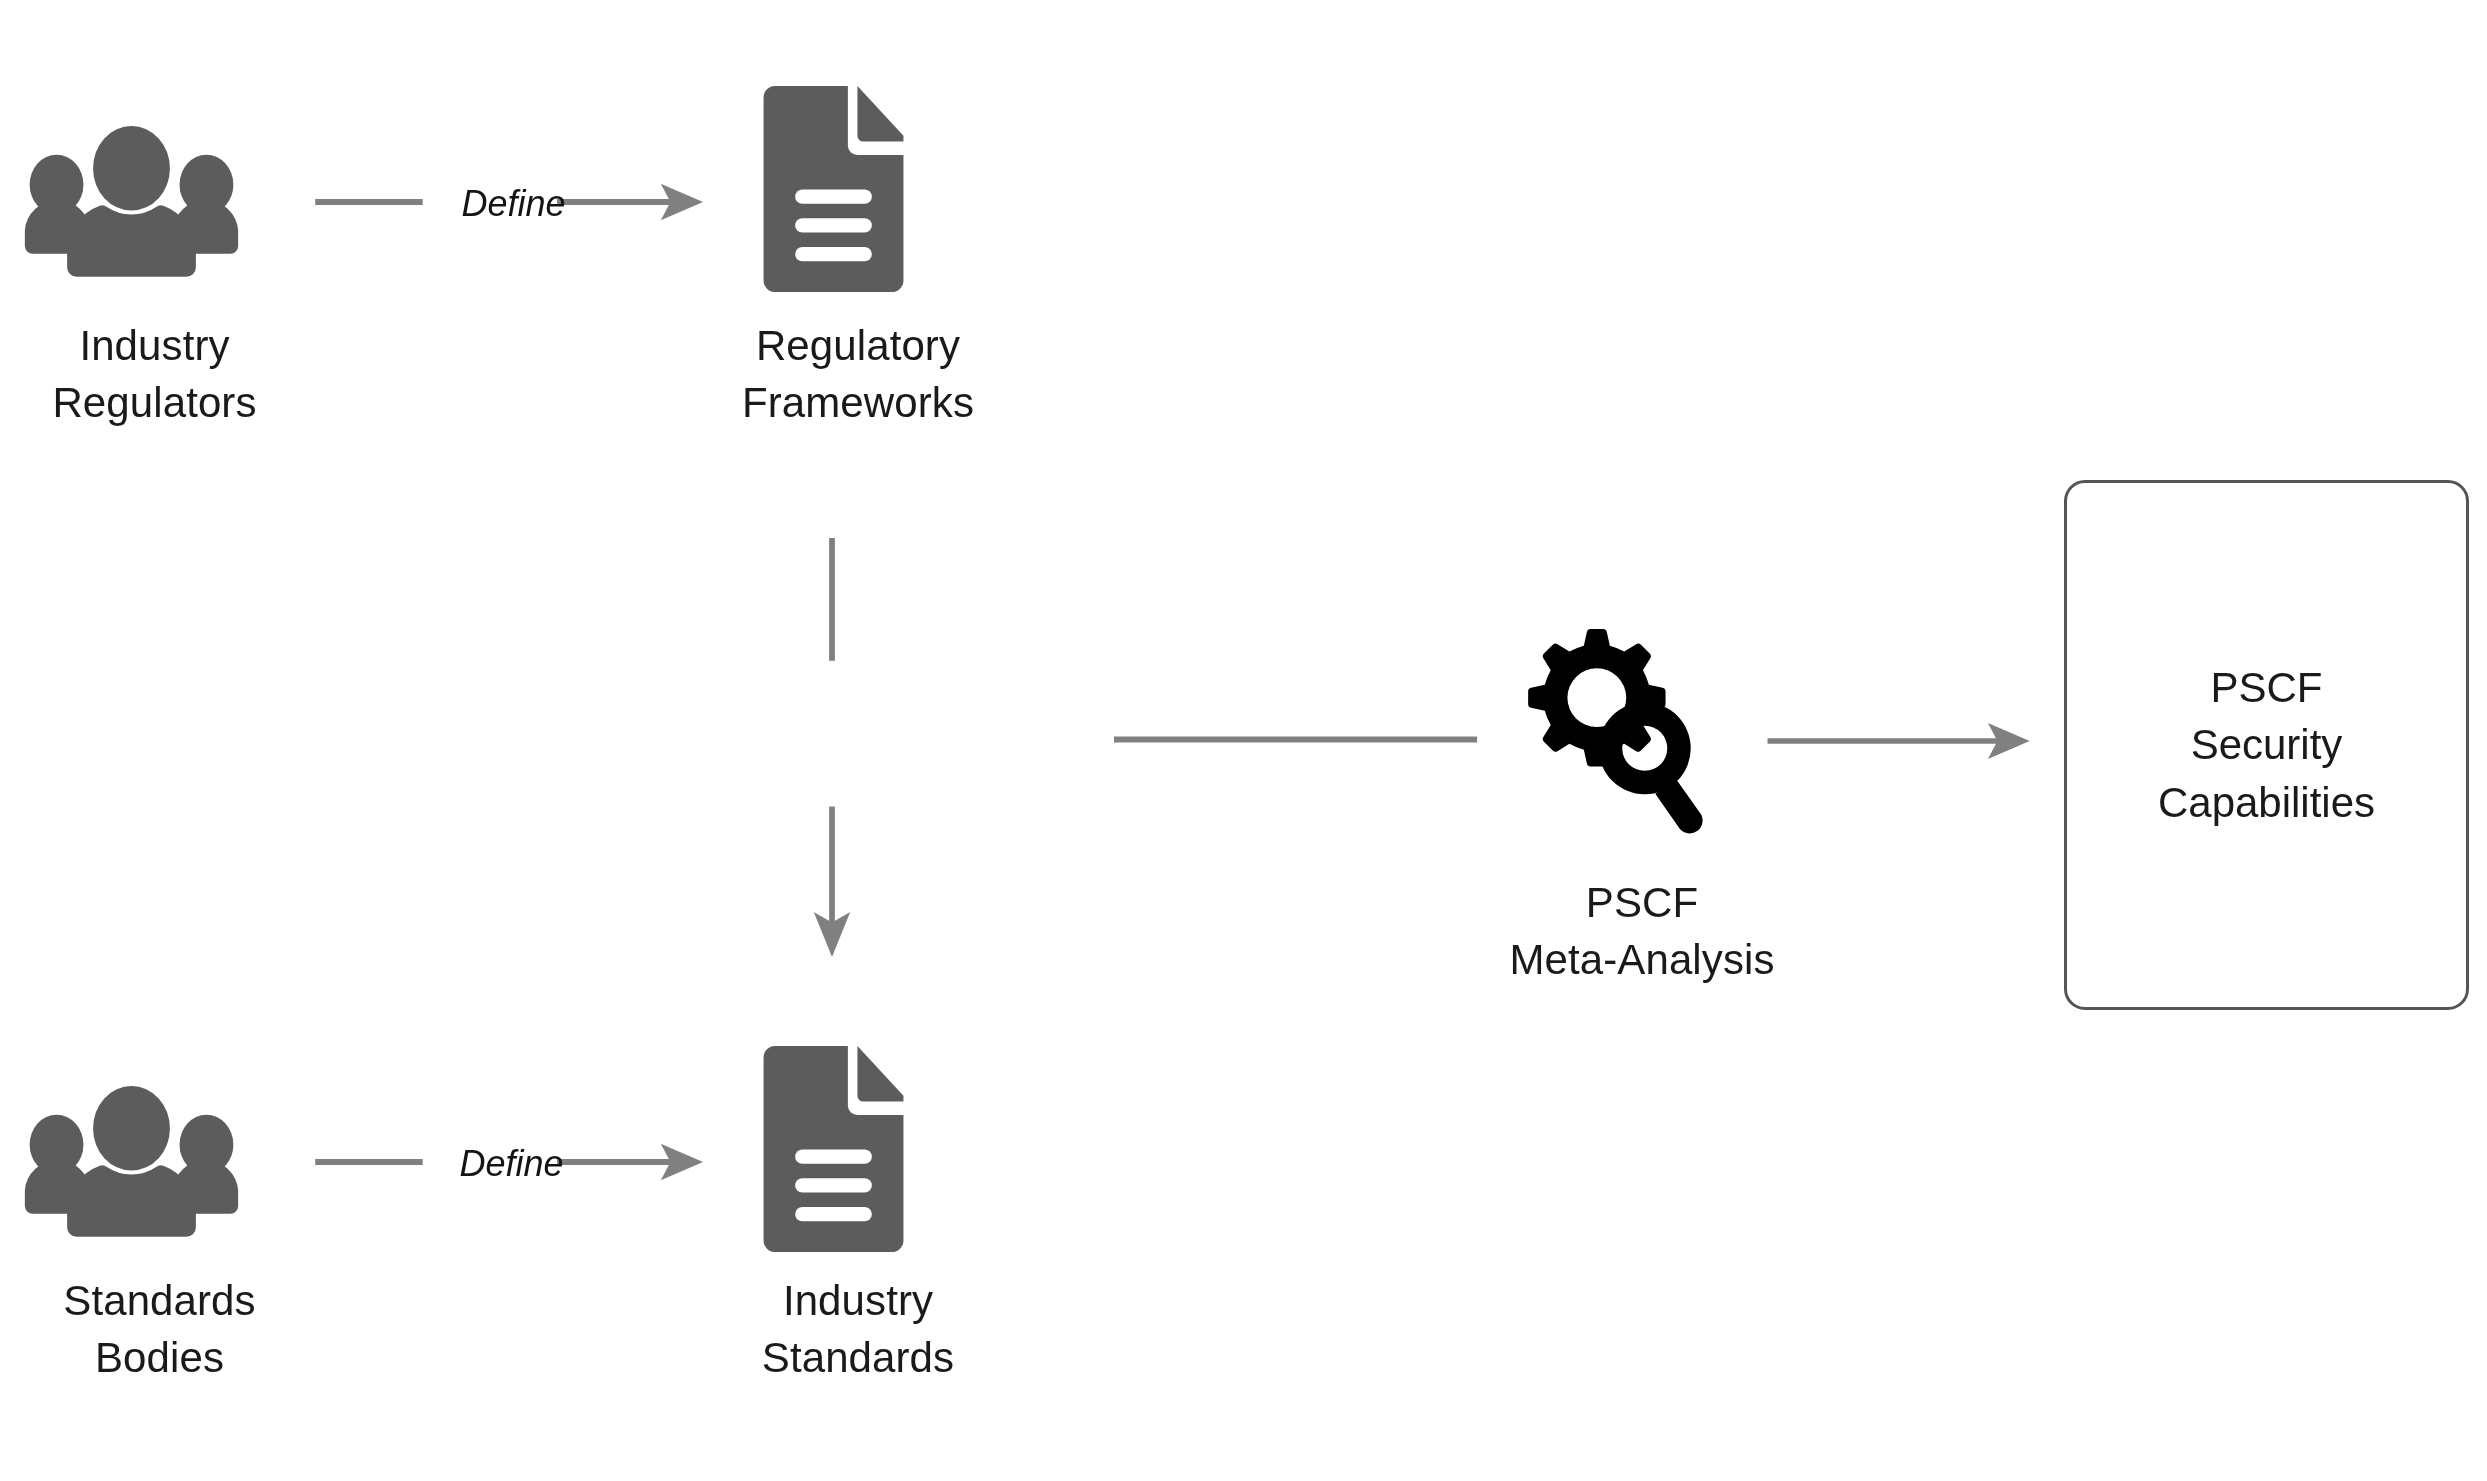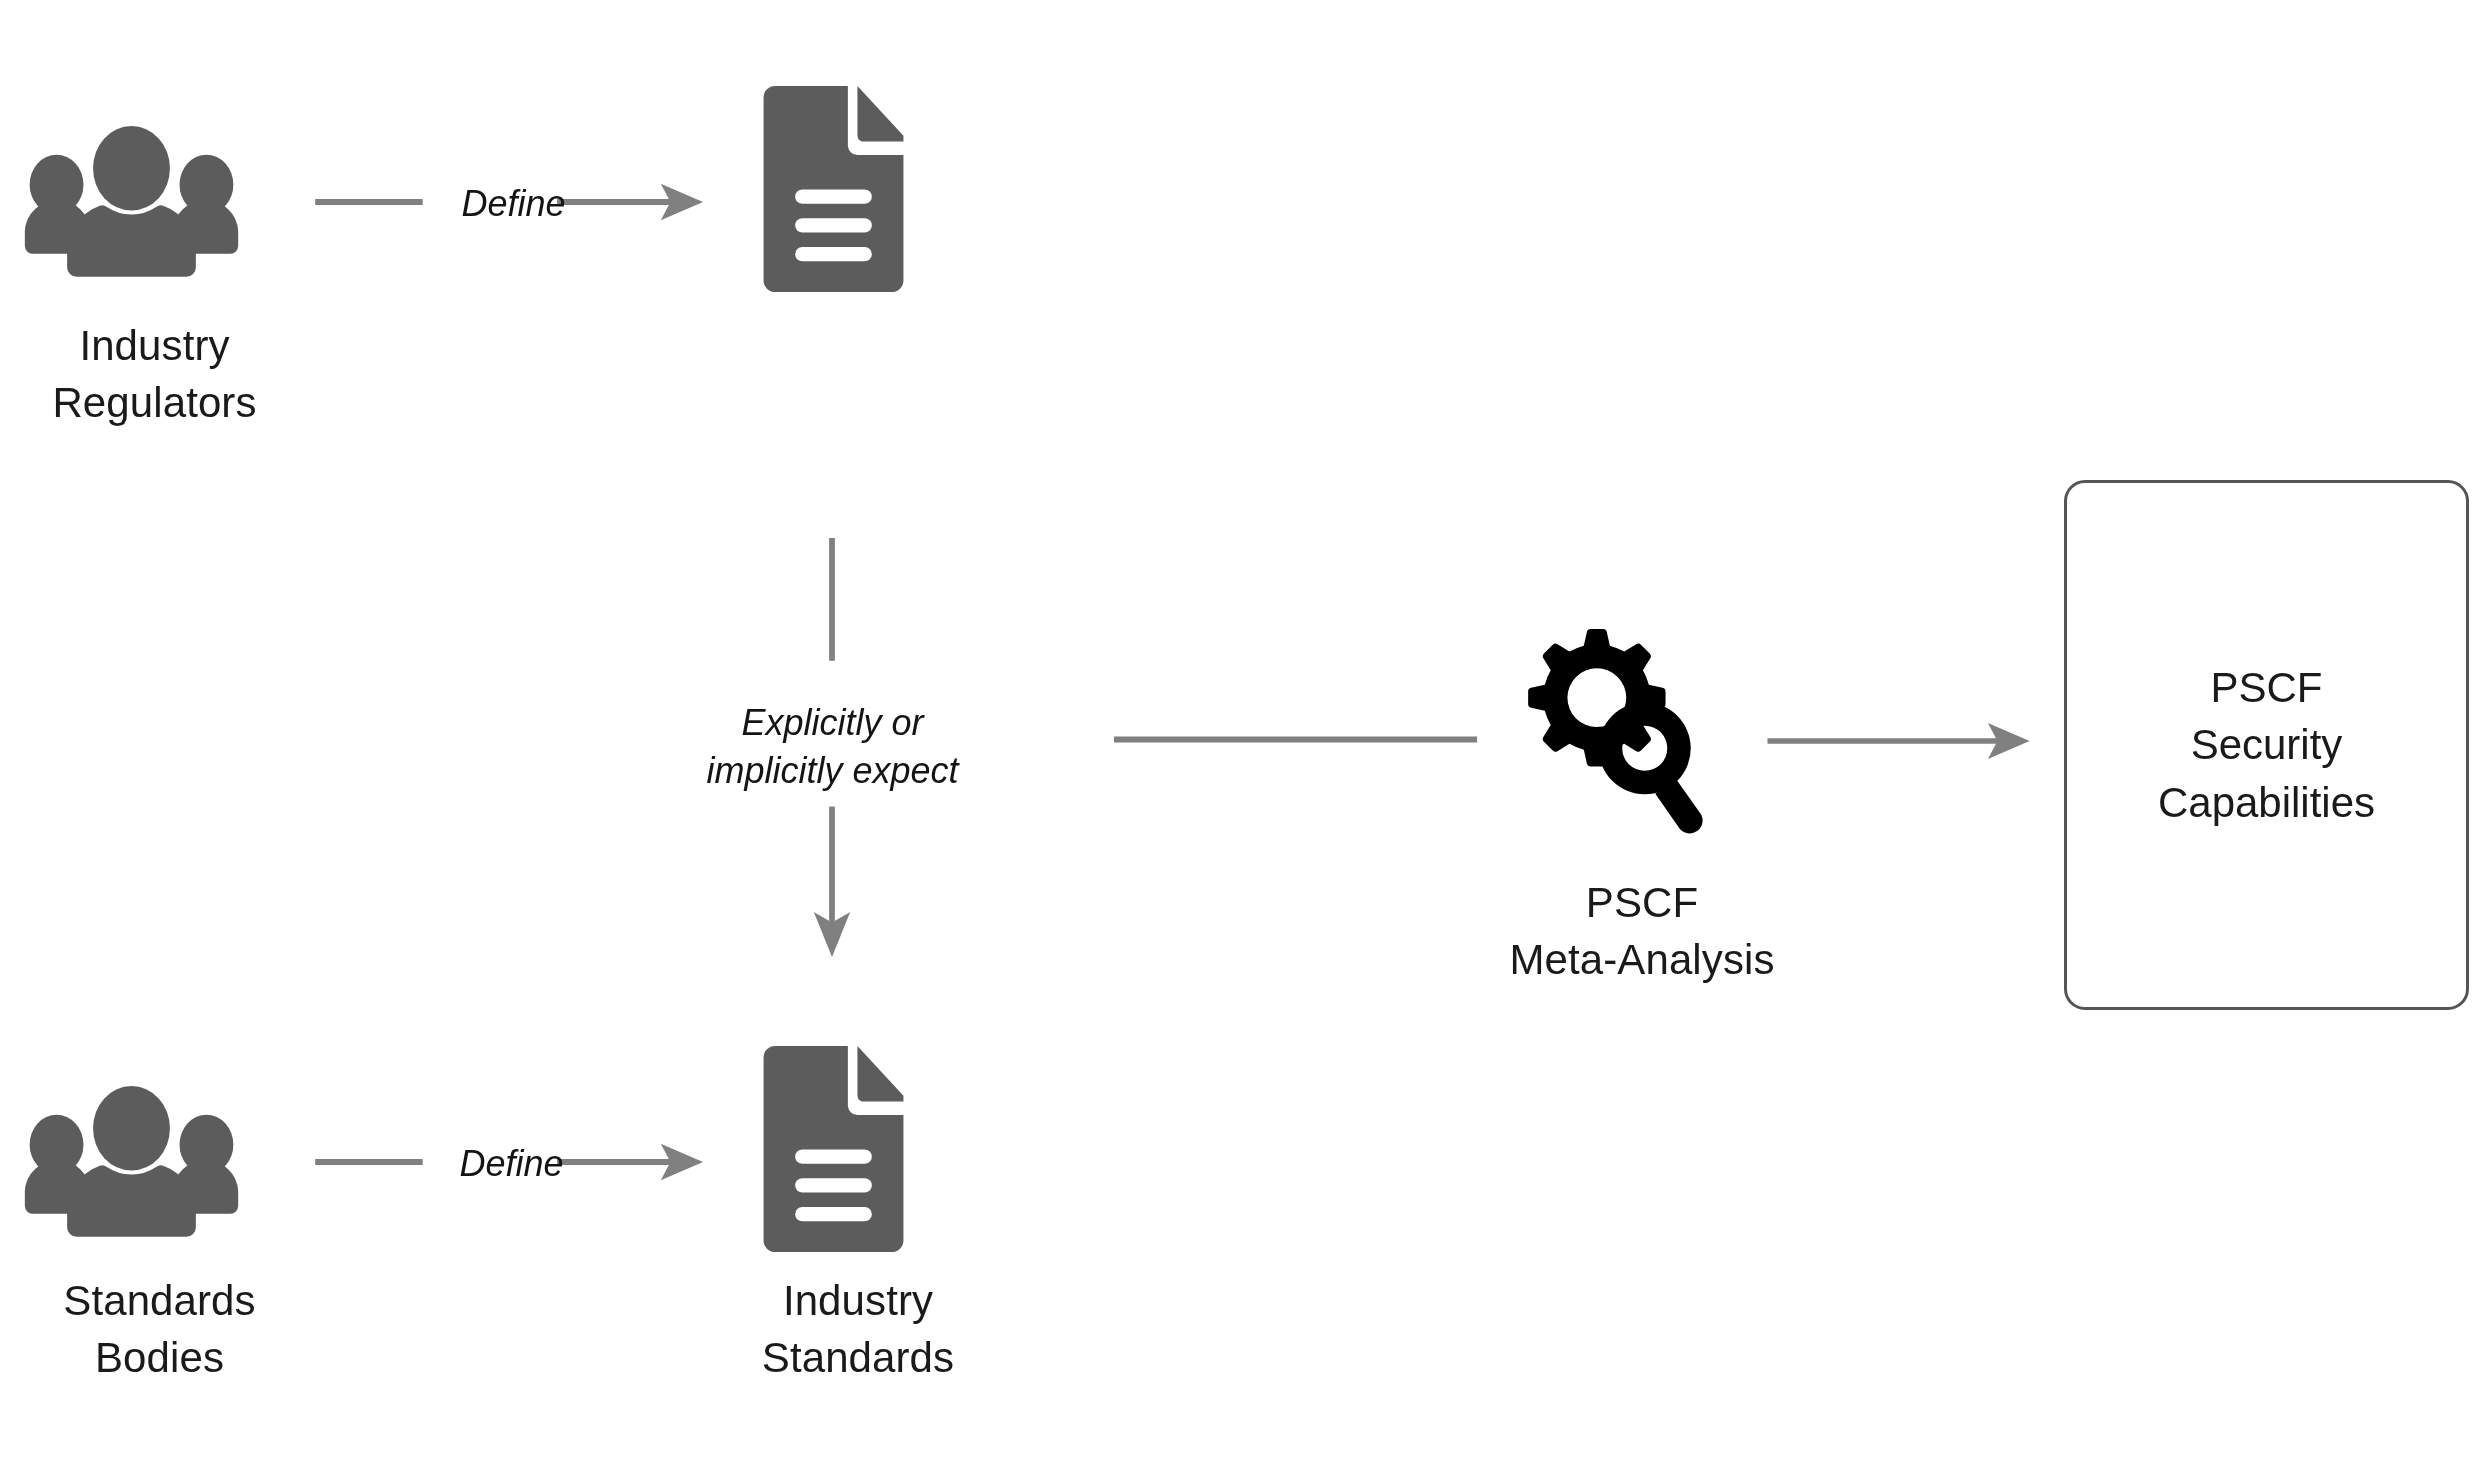--- a/index.html
+++ b/index.html
@@ -93,30 +93,30 @@
 
   <div class="icon-wrap" style="left:752px; top:86px; width:163px; height:206px;">
     <svg width="163" height="206" viewBox="0 0 170 215" aria-hidden="true">
       <path d="M12 12 A12 12 0 0 1 24 0 L100 0 L100 62 A10 10 0 0 0 110 72 L158 72 L158 203 A12 12 0 0 1 146 215 L24 215 A12 12 0 0 1 12 203 Z" fill="#5C5C5C"></path>
       <path d="M110 0 L158 52 L158 58 L116 58 A6 6 0 0 1 110 52 Z" fill="#5C5C5C"></path>
       <rect x="45" y="108" width="80" height="15" rx="7.5" fill="#ffffff"></rect>
       <rect x="45" y="138" width="80" height="15" rx="7.5" fill="#ffffff"></rect>
       <rect x="45" y="168" width="80" height="15" rx="7.5" fill="#ffffff"></rect>
     </svg>
   </div>
+  <div class="node-label" style="left:672px; top:317px; width:322px;">Regulatory
+Frameworks</div>
 
   <div class="icon-wrap" style="left:808px; top:538px; width:48px; height:422px;">
     <svg width="48" height="422" viewBox="0 0 50 440" aria-hidden="true">
       <line x1="25" y1="0" x2="25" y2="128" stroke="#808080" stroke-width="6"></line>
       <line x1="25" y1="280" x2="25" y2="412" stroke="#808080" stroke-width="6"></line>
       <path d="M25 437 L6 390 L25 401 L44 390 Z" fill="#808080"></path>
     </svg>
   </div>
-  <div class="edge-label" style="left:667px; top:699px; width:331px;">Explicitly or
-implicitly expect</div>
 
   <div class="icon-wrap" style="left:21px; top:1083px; width:221px; height:154px;">
     <svg width="221" height="154" viewBox="0 0 230 160" aria-hidden="true">
       <g fill="#5C5C5C">
         <ellipse cx="115" cy="47" rx="40" ry="44"></ellipse>
         <ellipse cx="37" cy="64" rx="28" ry="31"></ellipse>
         <ellipse cx="193" cy="64" rx="28" ry="31"></ellipse>
         <path d="M4 128 L4 112 A34 34 0 0 1 38 80 A34 34 0 0 1 72 112 L72 128 A8 8 0 0 1 64 136 L12 136 A8 8 0 0 1 4 128 Z"></path>
         <path d="M158 128 L158 112 A34 34 0 0 1 192 80 A34 34 0 0 1 226 112 L226 128 A8 8 0 0 1 218 136 L166 136 A8 8 0 0 1 158 128 Z"></path>
         <path d="M48 150 L48 132 A52 52 0 0 1 82 86 A7 7 0 0 1 89 87 A46 46 0 0 0 141 87 A7 7 0 0 1 148 86 A52 52 0 0 1 182 132 L182 150 A10 10 0 0 1 172 160 L58 160 A10 10 0 0 1 48 150 Z"></path>

